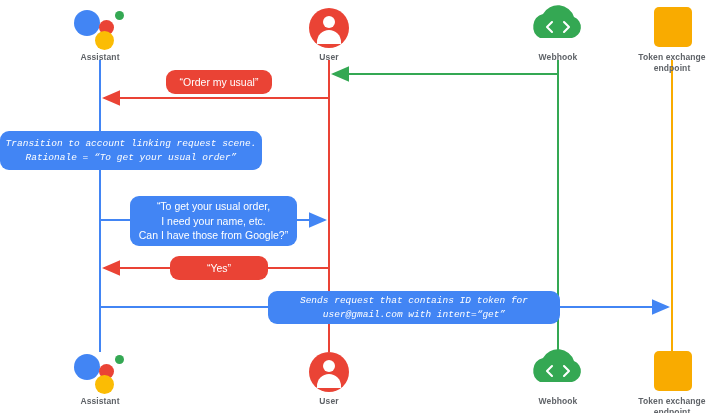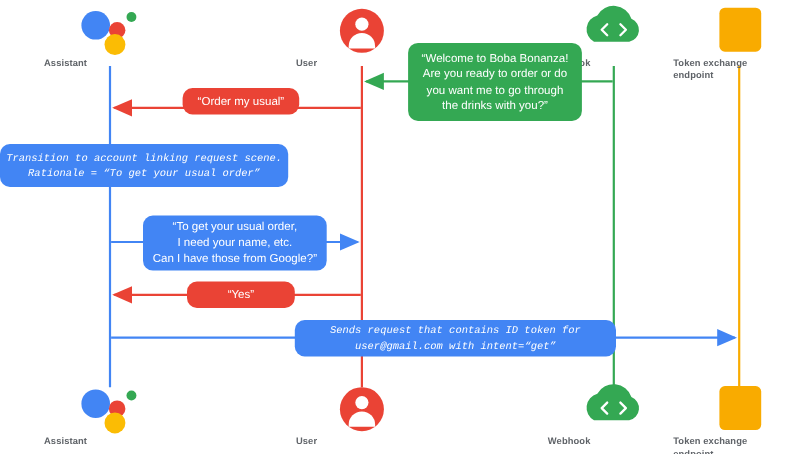--- a/index.html
+++ b/index.html
@@ -20,20 +20,21 @@
     left: 0;
     top: 0;
     width: 725px;
     height: 413px;
   }
 
   
   .actor {
     position: absolute;
     width: 120px;
+    text-align: center;
   }
   .actor .glyph {
     position: relative;
     width: 120px;
     height: 46px;
     margin: 0 auto;
   }
   .actor .caption {
     font-size: 8.5px;
     line-height: 11px;
@@ -224,28 +225,22 @@
   </div>
 
   <div class="actor" style="left:612px; top:348px;">
     <div class="glyph">
       <span class="endpoint-box"></span>
     </div>
     <div class="caption">Token exchange
 endpoint</div>
   </div>
 
-  <div class="msgbox green speech" style="left:371px; top:39px; width:158px; height:71px;">
-    <span class="txt">“Welcome to Boba Bonanza!
-Are you ready to order or do
-you want me to go through
-the drinks with you?”</span>
-  </div>
-
-  <div class="msgbox red speech" style="left:166px; top:80px; width:106px; height:24px;">
+
+  <div class="msgbox red speech" style="left:166px; top:70px; width:106px; height:24px;">
     <span class="txt">“Order my usual”</span>
   </div>
 
   <div class="msgbox blue mono" style="left:0px; top:131px; width:262px; height:39px;">
     <span class="txt">Transition to account linking request scene.
 Rationale = “To get your usual order”</span>
   </div>
 
   <div class="msgbox red speech" style="left:170px; top:256px; width:98px; height:24px;">
     <span class="txt">“Yes”</span>

